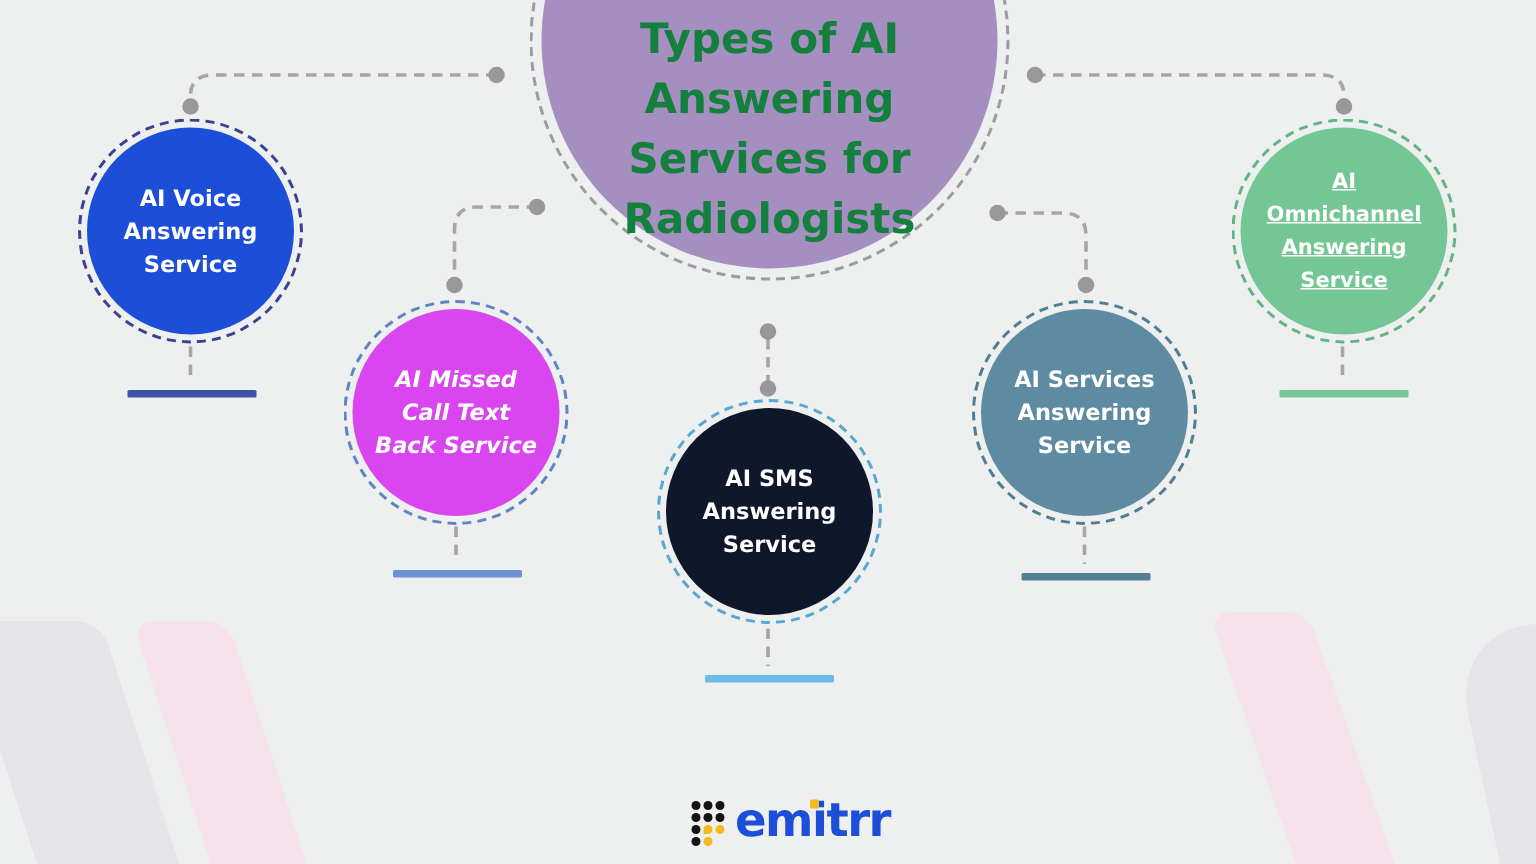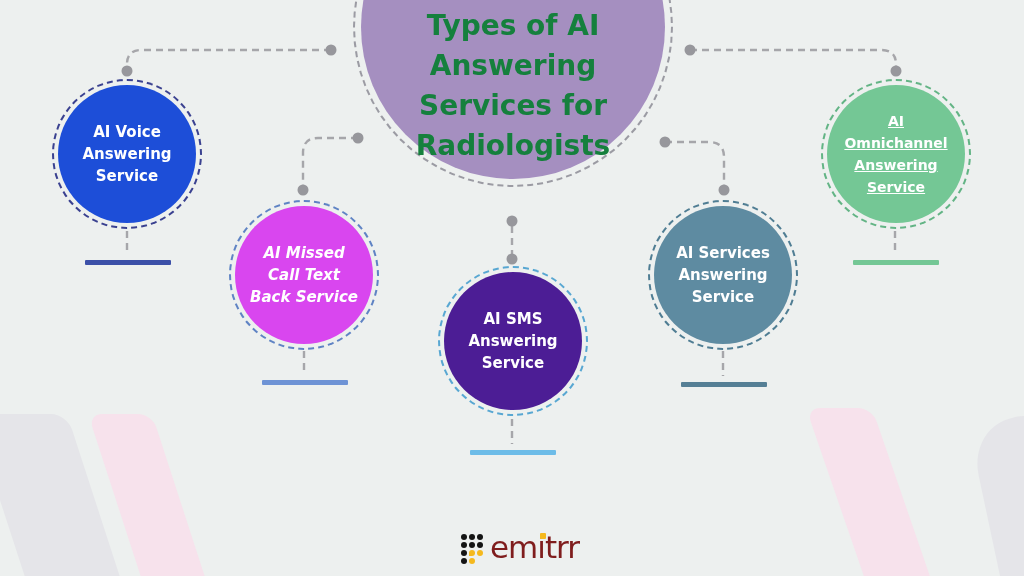--- a/index.html
+++ b/index.html
@@ -31,21 +31,21 @@
   #center-title{position:absolute;left:358px;top:6px;width:310px;z-index:3;text-align:center;color:#15803d;font-weight:bold;font-size:28px;line-height:40px;}
 
   .sat{width:150px;height:150px;border-width:2px;border-style:dashed;padding:4px;}
   #node-voice{left:52px;top:79px;border-color:#3a4190;}
   #node-voice .fill{background:#1d4ed8;}
   #node-voice .node-label{width:112px;}
   #node-missed{left:229px;top:200px;border-color:#5f83c4;}
   #node-missed .fill{background:#d946ef;font-style:italic;}
   #node-missed .node-label{width:116px;}
   #node-sms{left:438px;top:266px;border-color:#58a7d2;}
-  #node-sms .fill{background:#4c1d95;justify-content:center;}
+  #node-sms .fill{background:#0f172a;justify-content:center;}
   #node-sms .node-label{width:146px;}
   #node-webchat{left:648px;top:200px;border-color:#4f7d93;}
   #node-webchat .fill{background:#5e8ba1;}
   #node-webchat .node-label{width:112px;}
   #node-omni{left:821px;top:79px;border-color:#63b485;}
   #node-omni .fill{background:#74c795;}
   #node-omni .node-label{width:124px;font-size:14px;text-decoration:underline;}
 
   
   .bar{position:absolute;height:5px;width:86px;border-radius:1px;z-index:2;}
@@ -55,21 +55,21 @@
   #bar-webchat{left:681px;top:382px;background:#557f95;}
   #bar-omni{left:853px;top:260px;background:#74c795;}
 
   
   #brand{position:absolute;left:461px;top:530px;display:flex;align-items:flex-start;gap:7px;z-index:3;}
   #brand-icon{display:grid;grid-template-columns:repeat(3,6px);grid-auto-rows:6px;gap:2px;margin-top:4px;}
   #brand-icon span{width:6px;height:6px;border-radius:50%;display:block;}
   #brand-icon .k{background:#141414;}
   #brand-icon .y{background:#f5b91e;}
   #brand-icon .y.arm{border-radius:50% 50% 50% 0;}
-  #wordmark{position:relative;font-size:31px;font-weight:normal;letter-spacing:-1px;color:#7f1d1d;line-height:34px;}
+  #wordmark{position:relative;font-size:31px;font-weight:bold;letter-spacing:-1px;color:#1d4ed8;line-height:34px;}
   #i-dot{position:absolute;left:50px;top:3px;width:6px;height:6px;background:#f5b91e;border-radius:1px;}
 </style>
 </head>
 <body>
 
 <div id="stage">
 
   <div id="deco-left-gray" class="deco deco-bar deco-gray"></div>
   <div id="deco-left-pink" class="deco deco-bar deco-pink"></div>
   <div id="deco-right-pink" class="deco deco-bar deco-pink"></div>

